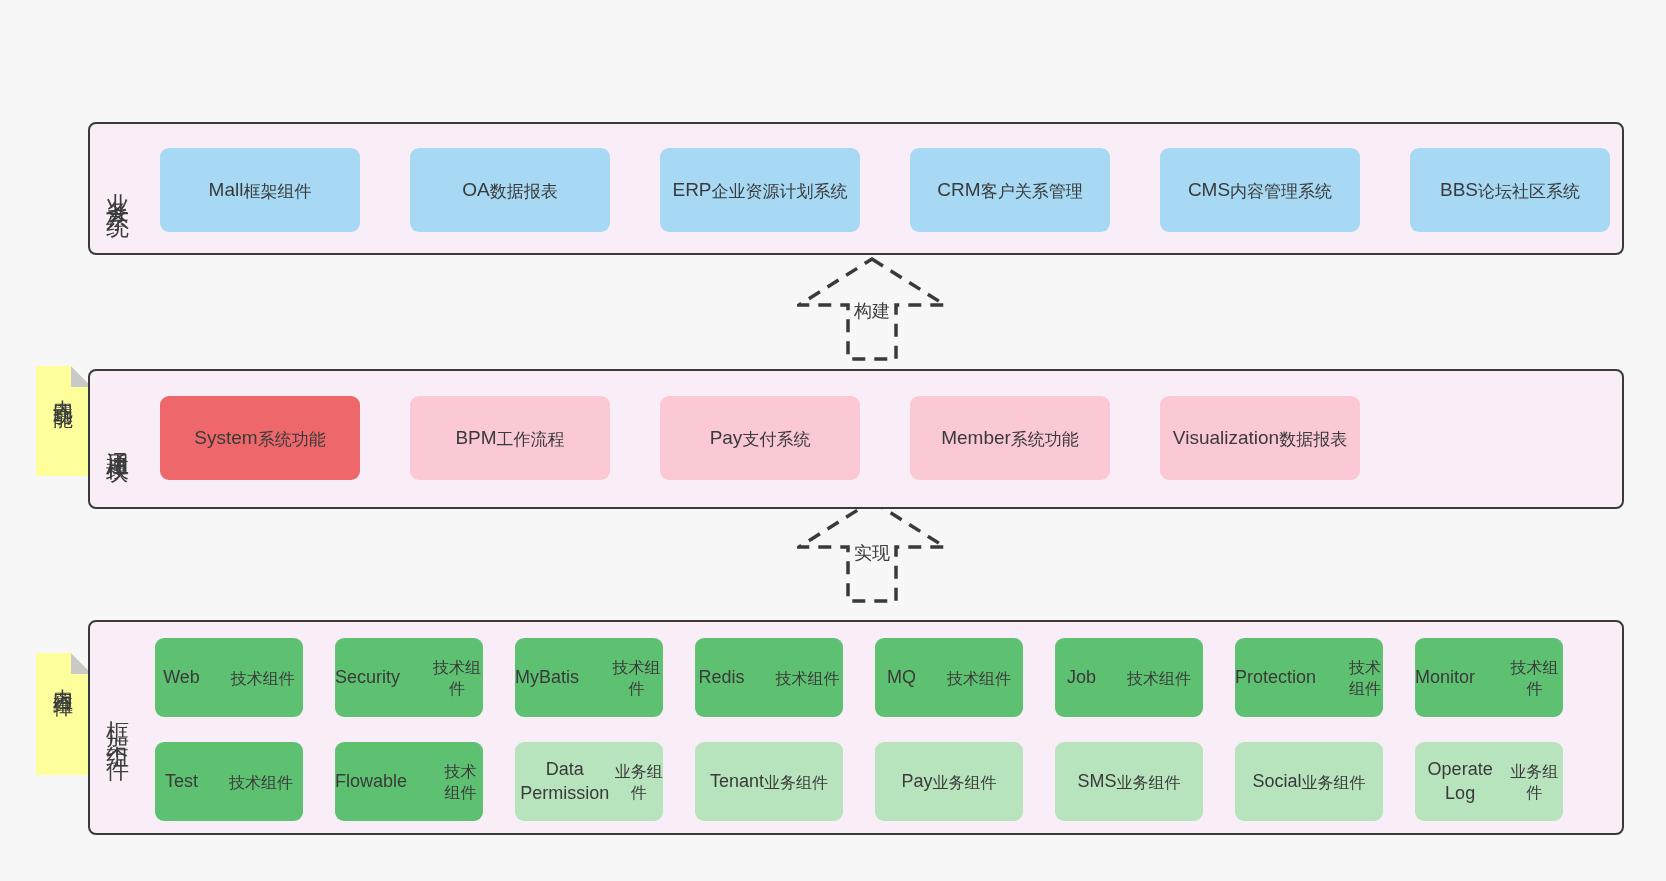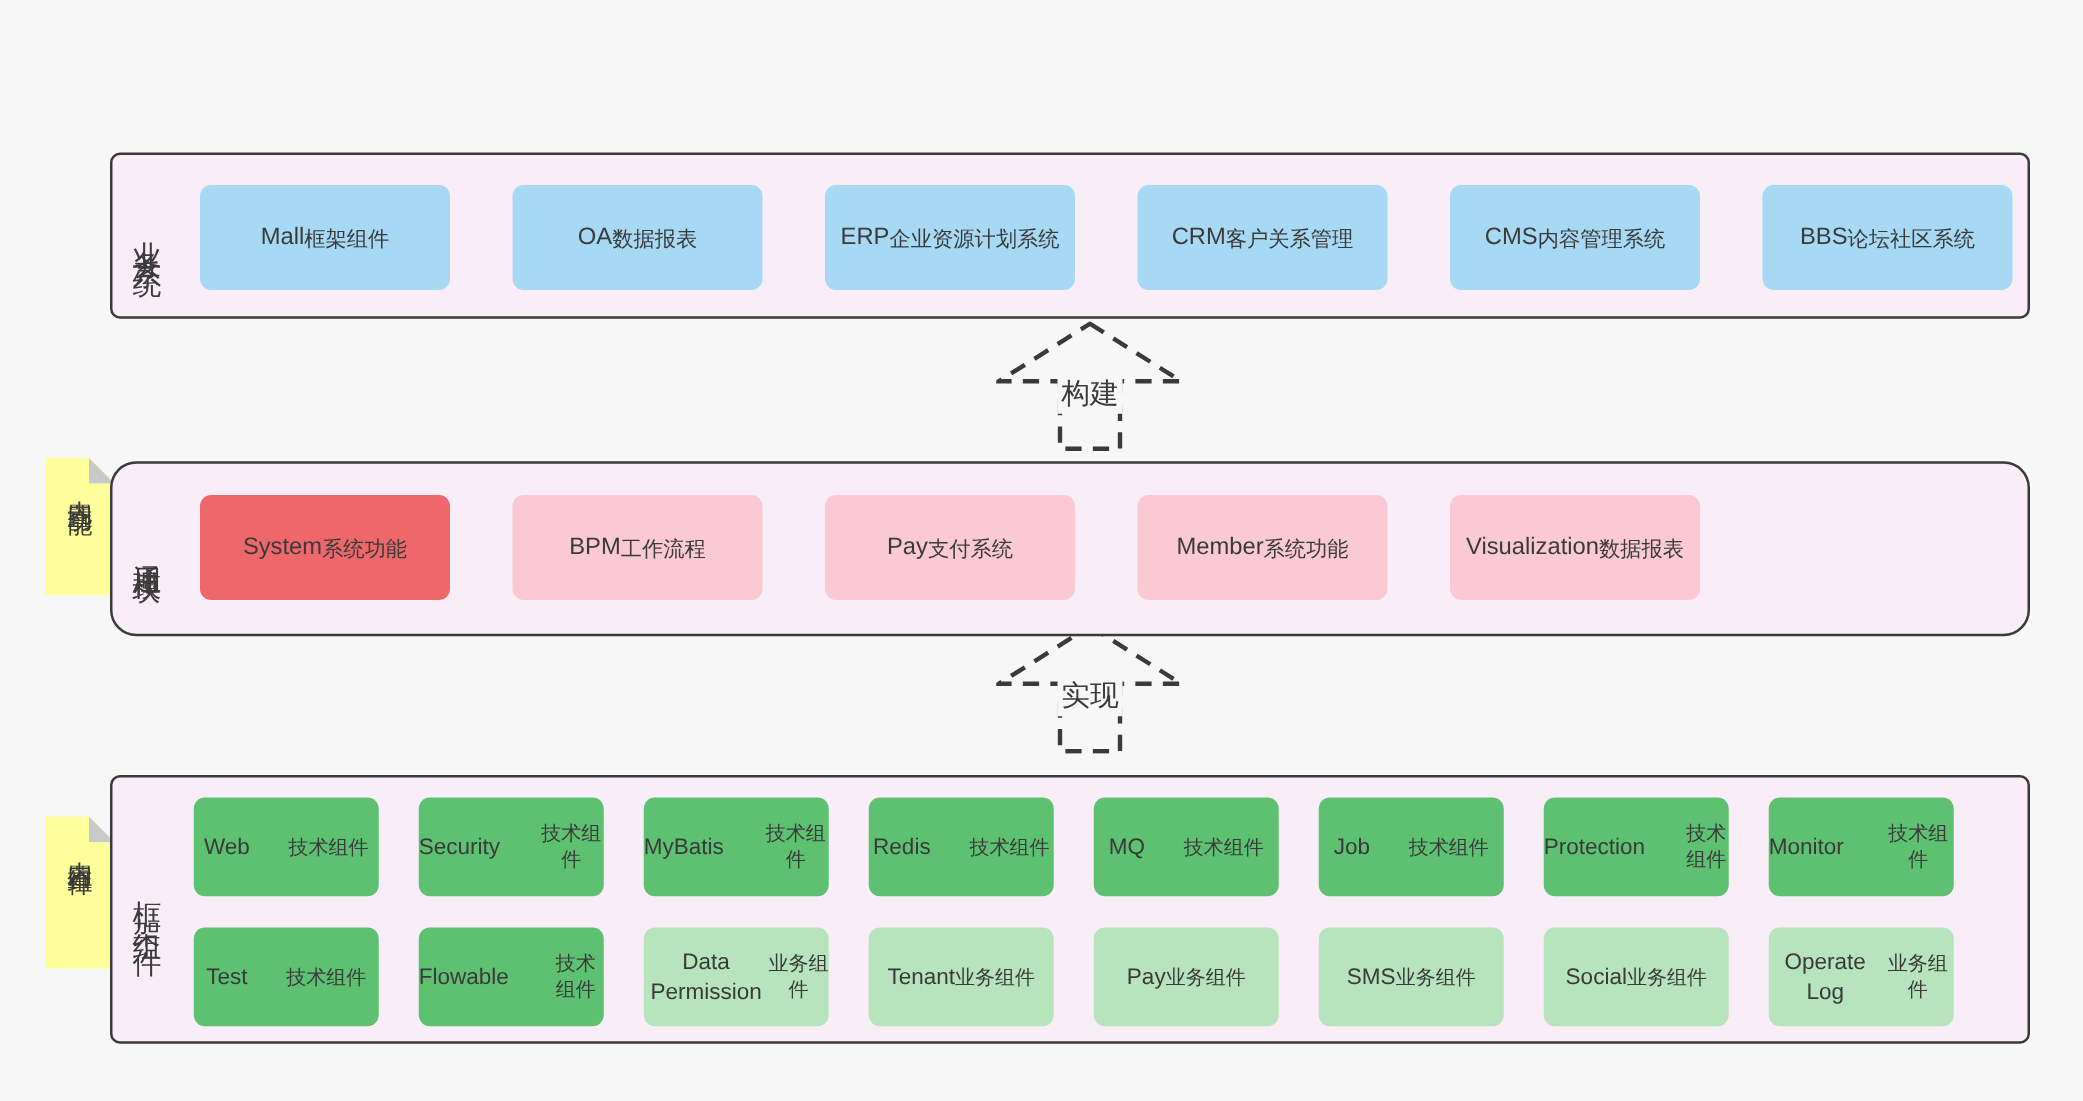--- a/index.html
+++ b/index.html
@@ -10,21 +10,21 @@
     color:#3a3a3a;
   }
 
   
   .band {
     position:absolute; left:88px; width:1536px;
     background:#f9eef7; border:2px solid #3a3a3a; border-radius:8px;
     box-sizing:border-box; z-index:2;
   }
   #band-business   { top:122px; height:133px; }
-  #band-modules    { top:369px; height:140px;border-radius:21px; }
+  #band-modules    { top:369px; height:140px; }
   #band-components { top:620px; height:215px; }
 
   .band-label {
     position:absolute; left:13px; top:50%; transform:translateY(-50%);
     writing-mode:vertical-rl; text-orientation:upright;
     font-size:23px; color:#3b3b3b;
   }
   #band-business  .band-label { letter-spacing:7px; }
   #band-modules   .band-label { letter-spacing:3px; }
   #band-components .band-label { letter-spacing:13px; }
@@ -61,21 +61,21 @@
   #arrow-build     { left:797px; top:257px; }
   #arrow-implement { left:797px; top:499px; }
   .arrow svg { position:absolute; inset:0; }
   .arrow polygon {
     fill:none; stroke:#3a3a3a; stroke-width:3.5;
     stroke-dasharray:13 9;
   }
   .arrow-label {
     position:absolute; left:50%; top:41px; transform:translateX(-50%);
     background:#f7f7f7; padding:1px 3px;
-    font-size:23px; color:#3b3b3b; white-space:nowrap;
+    font-size:18px; color:#3b3b3b; white-space:nowrap;
   }
 
   
   .sticky {
     position:absolute; left:36px; width:56px; background:#fdff9b; z-index:1;
     clip-path:polygon(0 0, calc(100% - 21px) 0, 100% 21px, 100% 100%, 0 100%);
   }
   #sticky-features   { top:366px; height:110px; }
   #sticky-components { top:653px; height:122px; }
   .fold {

